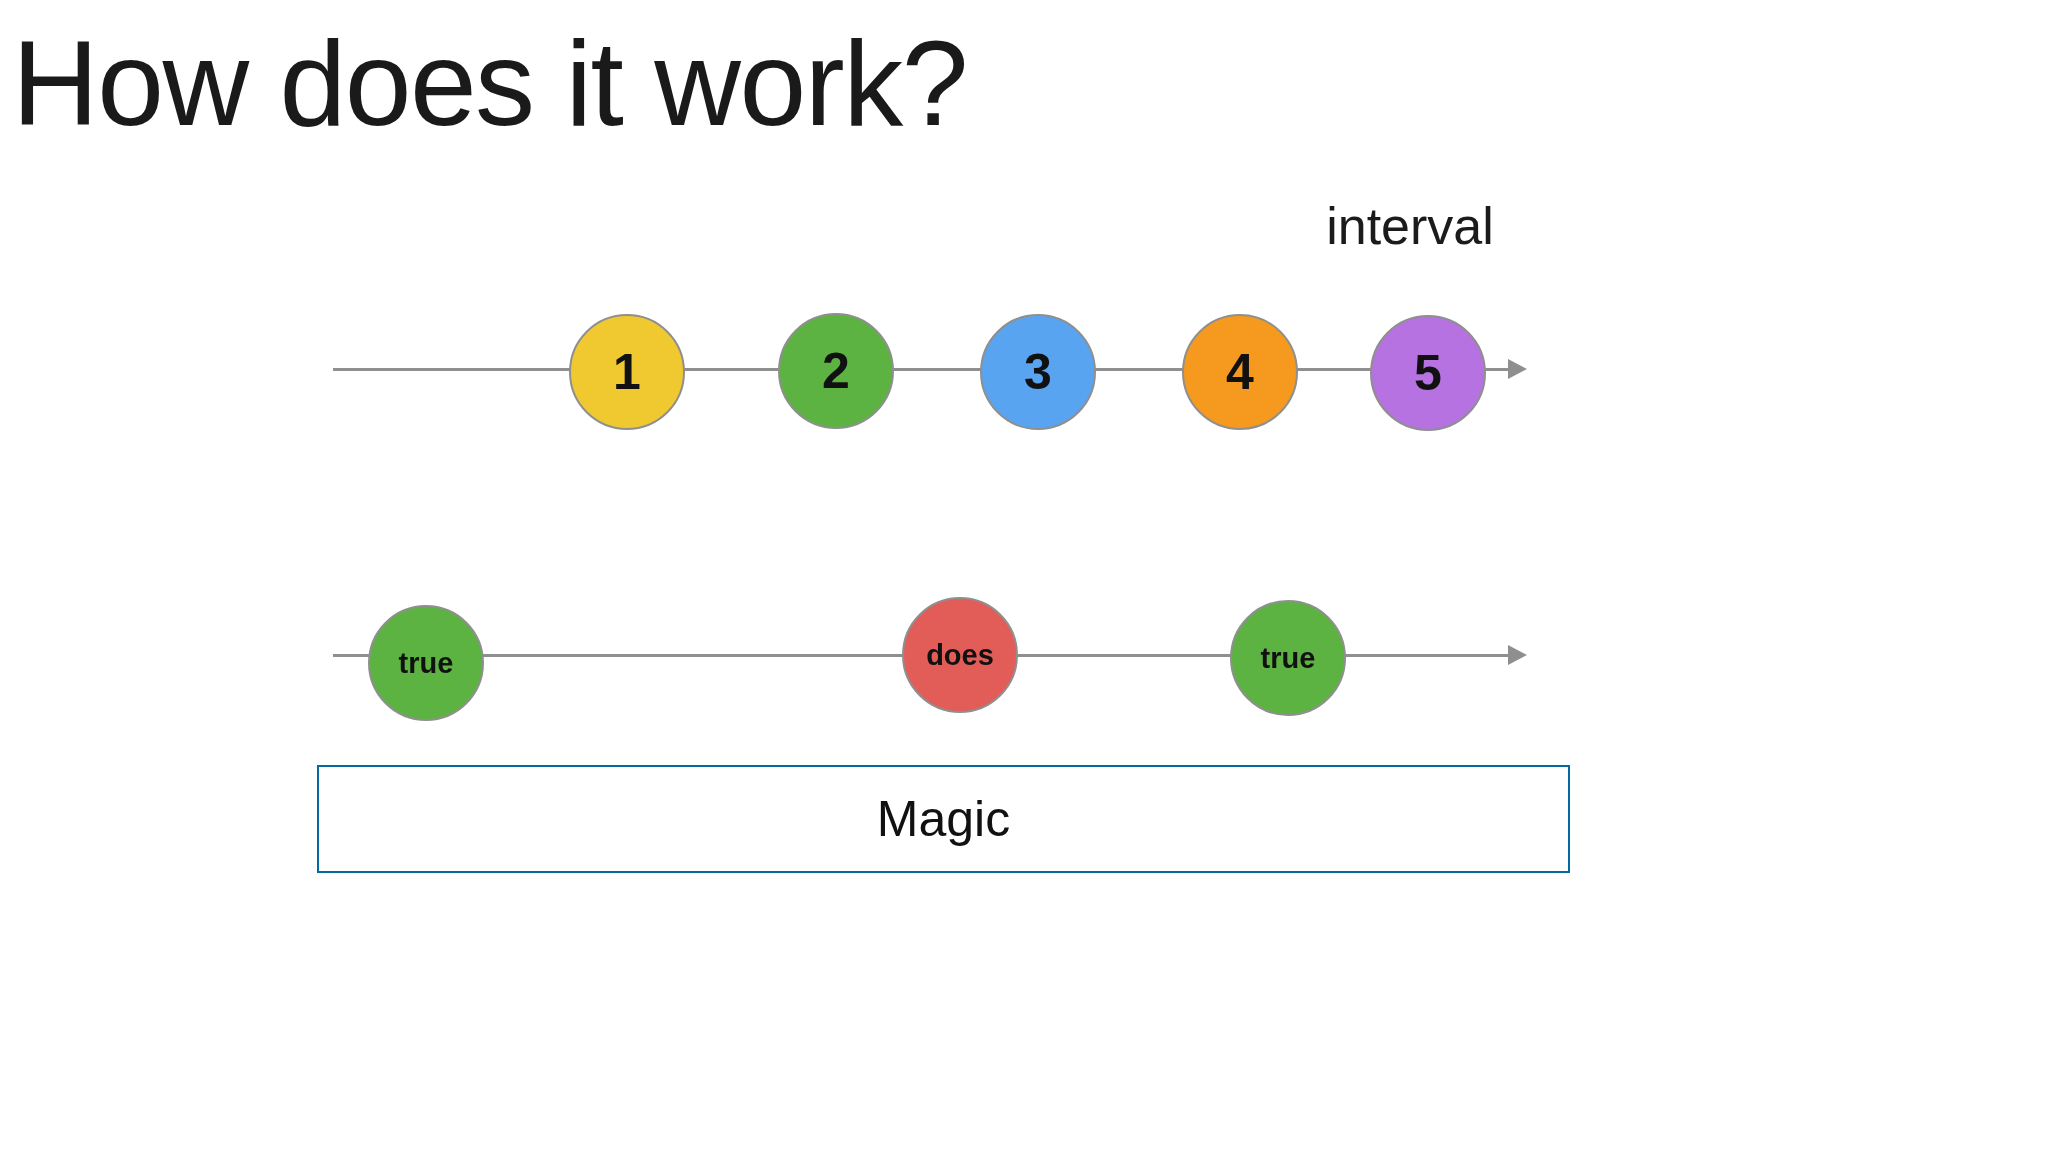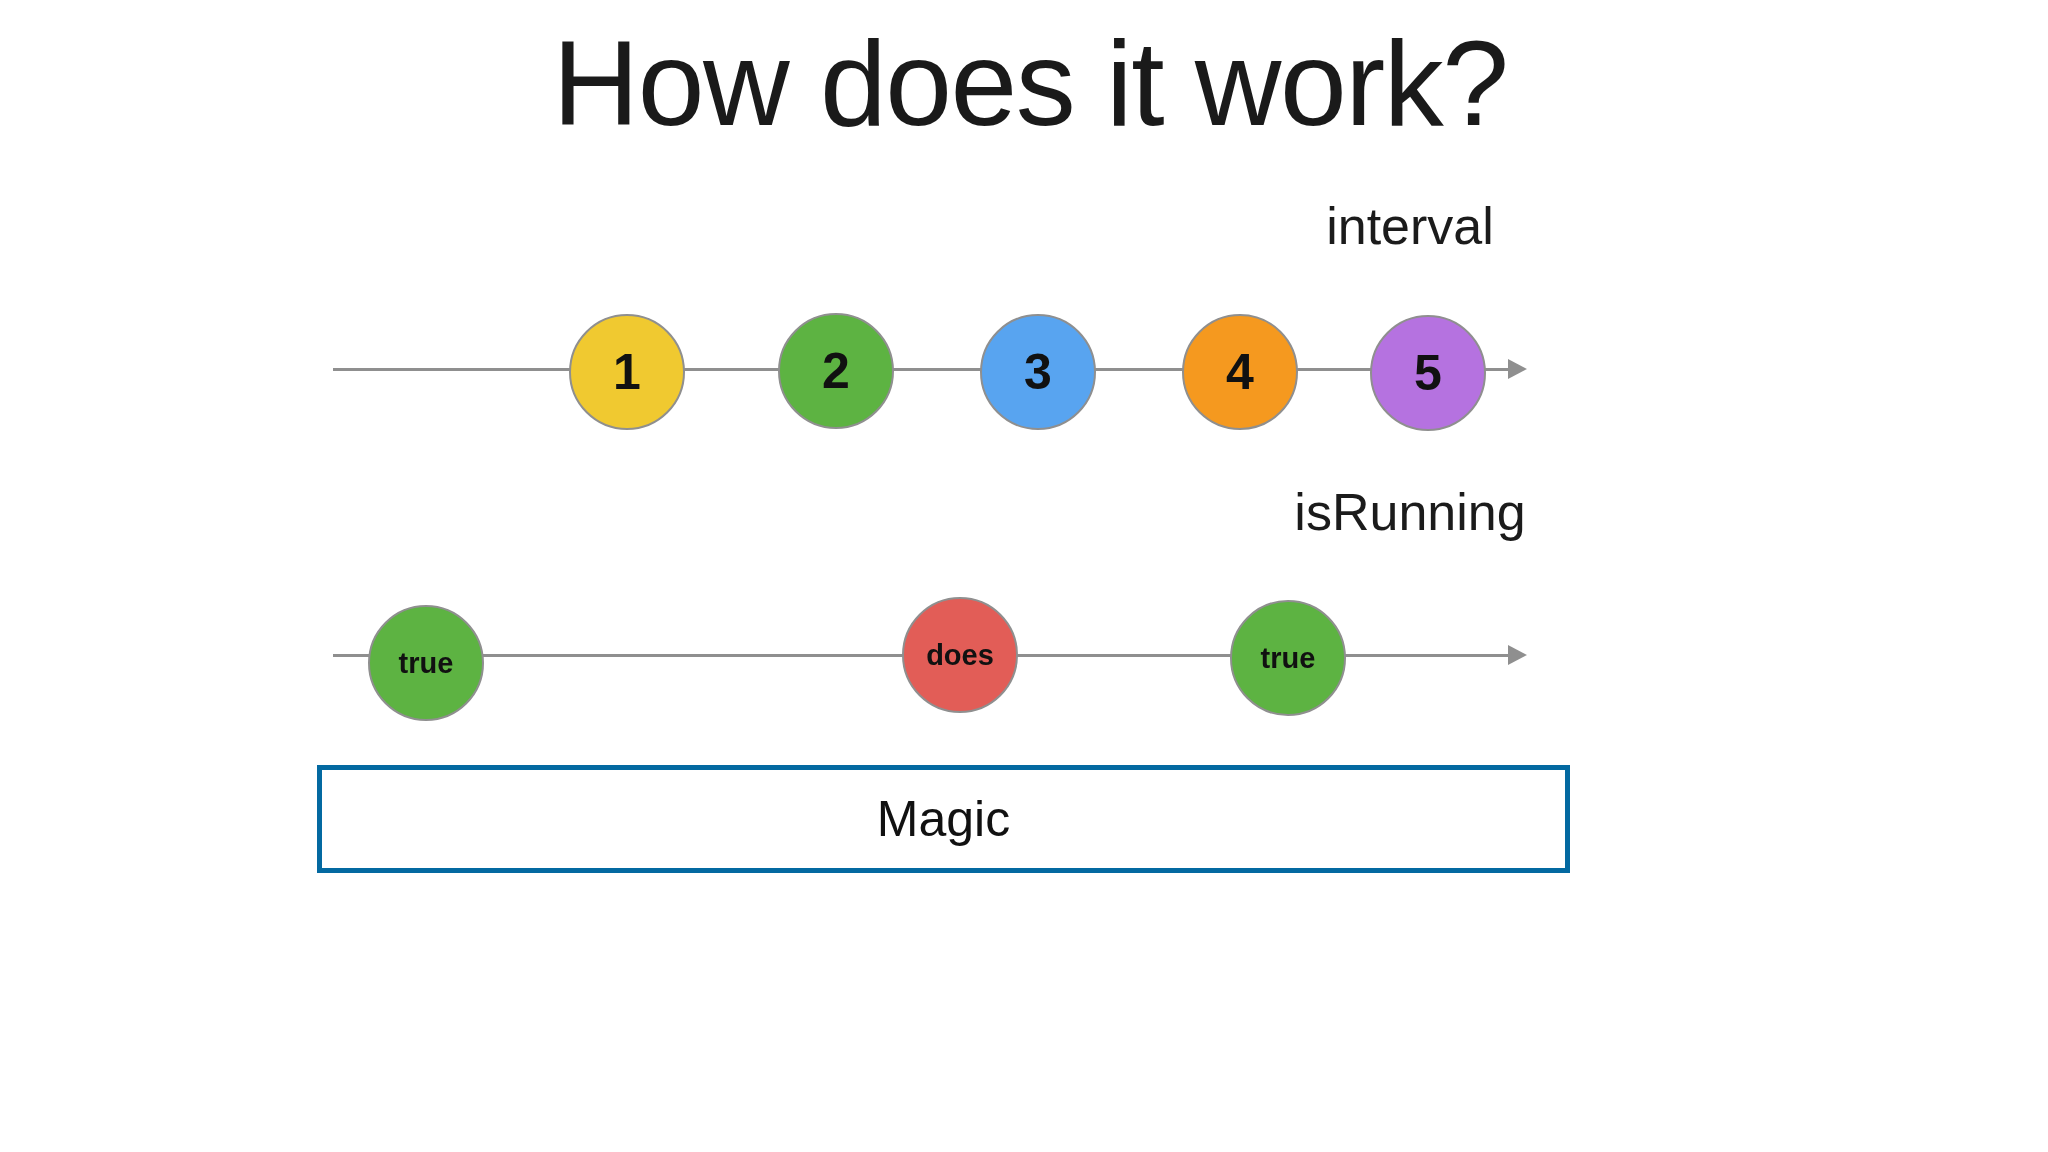--- a/index.html
+++ b/index.html
@@ -21,21 +21,21 @@
     background: #ffffff;
   }
   .title {
     position: absolute;
     top: 23px;
     left: 0;
     width: 100%;
     margin: 0;
     padding-left: 12px;
     box-sizing: border-box;
-    text-align: center;
+    text-align: left;
     font-size: 120px;
     font-weight: 300;
     letter-spacing: -1.5px;
     line-height: 1.0;
     color: #1a1a1a;
   }
   .tl-label {
     position: absolute;
     left: 1175px;
     width: 470px;
@@ -100,21 +100,21 @@
   .b1 { left: 368px;  top: 605px; }
   .b2 { left: 902px;  top: 597px; }
   .b3 { left: 1230px; top: 600px; }
 
   .magic-box {
     position: absolute;
     left: 317px;
     top: 765px;
     width: 1253px;
     height: 108px;
-    border: 5px solid #0369a1;
+    border: 2px solid #0369a1;
     box-sizing: border-box;
     background: #ffffff;
     display: flex;
     align-items: center;
     justify-content: center;
   }
   .magic-label {
     font-size: 50px;
     font-weight: 400;
     color: #111111;
@@ -141,21 +141,20 @@
   <div class="node n3" style="background: rgb(88, 164, 240);">
     <span class="node-num">3</span>
   </div>
   <div class="node n4" style="background: rgb(245, 153, 31);">
     <span class="node-num">4</span>
   </div>
   <div class="node n5" style="background: rgb(181, 114, 224);">
     <span class="node-num">5</span>
   </div>
 
-  <div class="tl-label label-isrunning">isRunning</div>
 
   <div class="tl-line line-2"></div>
   <div class="tl-arrowhead arrow-2"></div>
 
   <div class="node b1" style="background: rgb(93, 179, 66);">
     <span class="node-bool">true</span>
   </div>
   <div class="node b2" style="background: rgb(226, 93, 87);">
     <span class="node-bool">does</span>
   </div>

